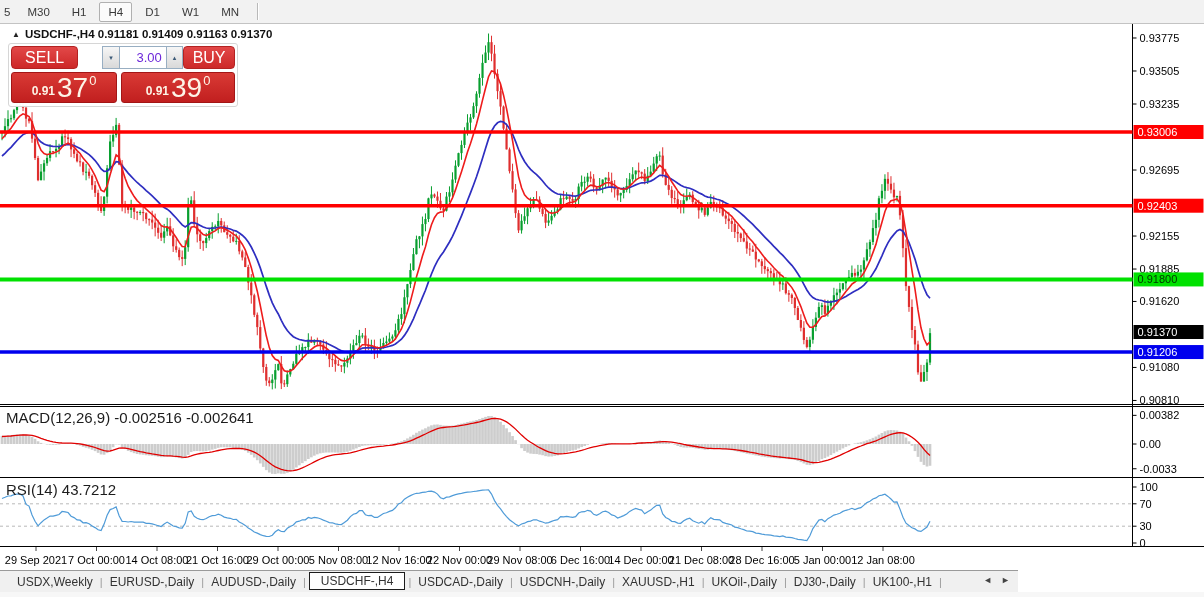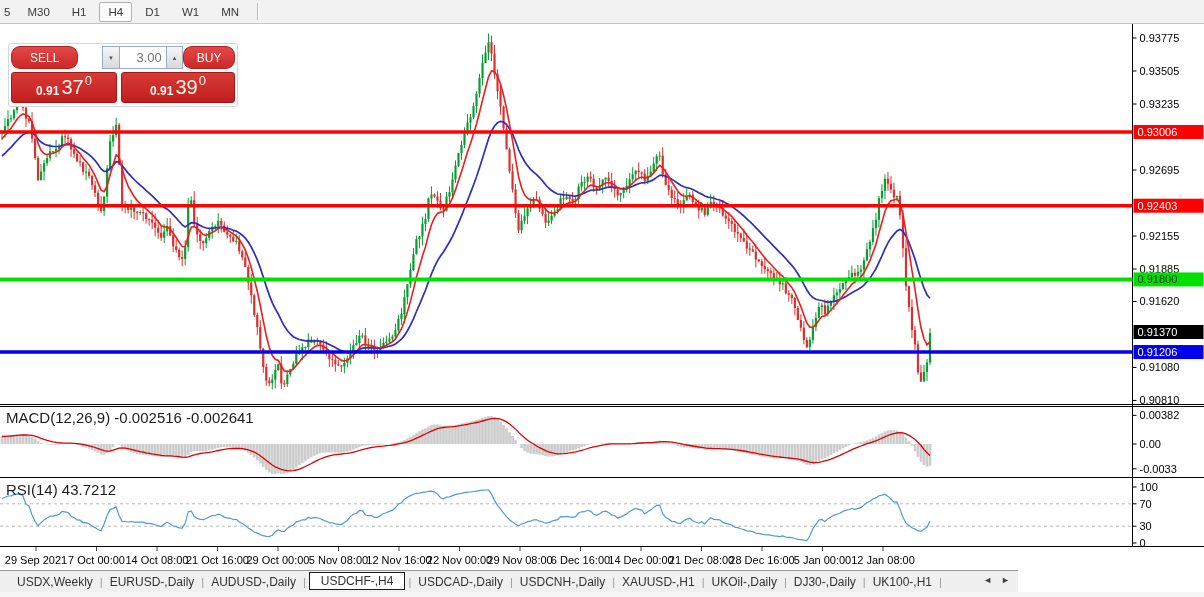--- a/index.html
+++ b/index.html
@@ -16,35 +16,35 @@
   .tb-sep{width:0;height:17px;border-left:1px solid #b9b9b9;border-right:1px solid #ffffff;margin:0 7px;}
   
   #chart-title{position:absolute;left:12px;top:28px;font-size:11.5px;font-weight:bold;color:#101010;z-index:6;}
   #chart-title .arr{font-size:8px;margin-right:5px;position:relative;top:-1px;color:#222;}
   
   #trade-panel{position:absolute;left:8px;top:43px;width:224px;z-index:7;background:rgba(255,255,255,0.96);
                border:1px solid #d6d6d6;border-radius:3px;padding:2px 2px 3px 2px;}
   .tp-row1{display:flex;align-items:stretch;height:23px;}
   .tp-row2{display:flex;margin-top:3px;height:31px;border-radius:15px;}
   .sell-btn,.buy-btn{background:linear-gradient(#e24848,#cd2828);color:#fff;border:1px solid #b32222;
-        border-radius:9px;font-size:12px;font-family:"Liberation Sans",sans-serif;cursor:default;}
+        border-radius:4px;font-size:16px;font-family:"Liberation Sans",sans-serif;cursor:default;}
   .sell-btn{width:76px;}
   .buy-btn{width:58px;margin-left:auto;}
   .spin-btn{width:19px;background:linear-gradient(#f6f6f6,#d9d9d9);border:1px solid #98aec2;
         font-size:7px;color:#3c5a78;padding:0;cursor:default;}
   .spin-btn.dn{margin-left:24px;border-right:none;}
   .spin-btn.up{border-left:none;}
   .vol-input{width:38px;border:1px solid #98aec2;text-align:right;font-size:13px;padding:1px 4px;
-        font-family:"Liberation Sans",sans-serif;color:#737373;}
+        font-family:"Liberation Sans",sans-serif;color:#6d28d9;}
   .price-box{background:linear-gradient(#d93a35,#c11f1f);border:1px solid #a31616;border-radius:3px;
         color:#fdf4e7;display:flex;align-items:flex-end;justify-content:center;padding:0 2px 1px 2px;}
   .price-box.sell{width:100px;}
   .price-box.buy{flex:1;margin-left:4px;}
   .pb-prefix{font-size:12px;font-weight:bold;margin-bottom:3px;}
-  .pb-big{font-size:20px;line-height:27px;margin:0 1px 0 2px;}
+  .pb-big{font-size:28px;line-height:27px;margin:0 1px 0 2px;}
   .pb-sup{font-size:13px;align-self:flex-start;margin-top:0;}
   
   .ind-label{position:absolute;left:6px;font-size:15px;color:#1c1c1c;z-index:6;}
   #macd-label{top:409px;}
   #rsi-label{top:481px;}
   
   #tabbar{position:absolute;left:0;top:570px;width:1018px;height:22px;background:#f0f0f0;
           border-top:1px solid #9a9a9a;display:flex;align-items:center;font-size:12px;color:#333;
           padding-left:10px;box-sizing:border-box;z-index:5;}
   .tab{padding:1px 7px;white-space:nowrap;cursor:default;}
@@ -1110,20 +1110,23 @@
       <div class="tf-btn first">5</div>
       <div class="tf-btn">M30</div>
       <div class="tf-btn">H1</div>
       <div class="tf-btn active">H4</div>
       <div class="tf-btn">D1</div>
       <div class="tf-btn">W1</div>
       <div class="tf-btn">MN</div>
       <div class="tb-sep"></div>
     </div>
 
+  <div id="chart-title">
+    <span class="arr">▲</span><span>USDCHF-,H4  0.91181 0.91409 0.91163 0.91370</span>
+  </div>
 
   <div id="trade-panel">
     <div class="tp-row1">
       <button class="sell-btn">SELL</button>
       <button class="spin-btn dn"><span>▾</span></button>
       <input class="vol-input" readonly="" value="3.00" style="">
       <button class="spin-btn up"><span>▴</span></button>
       <button class="buy-btn">BUY</button>
     </div>
     <div class="tp-row2">

